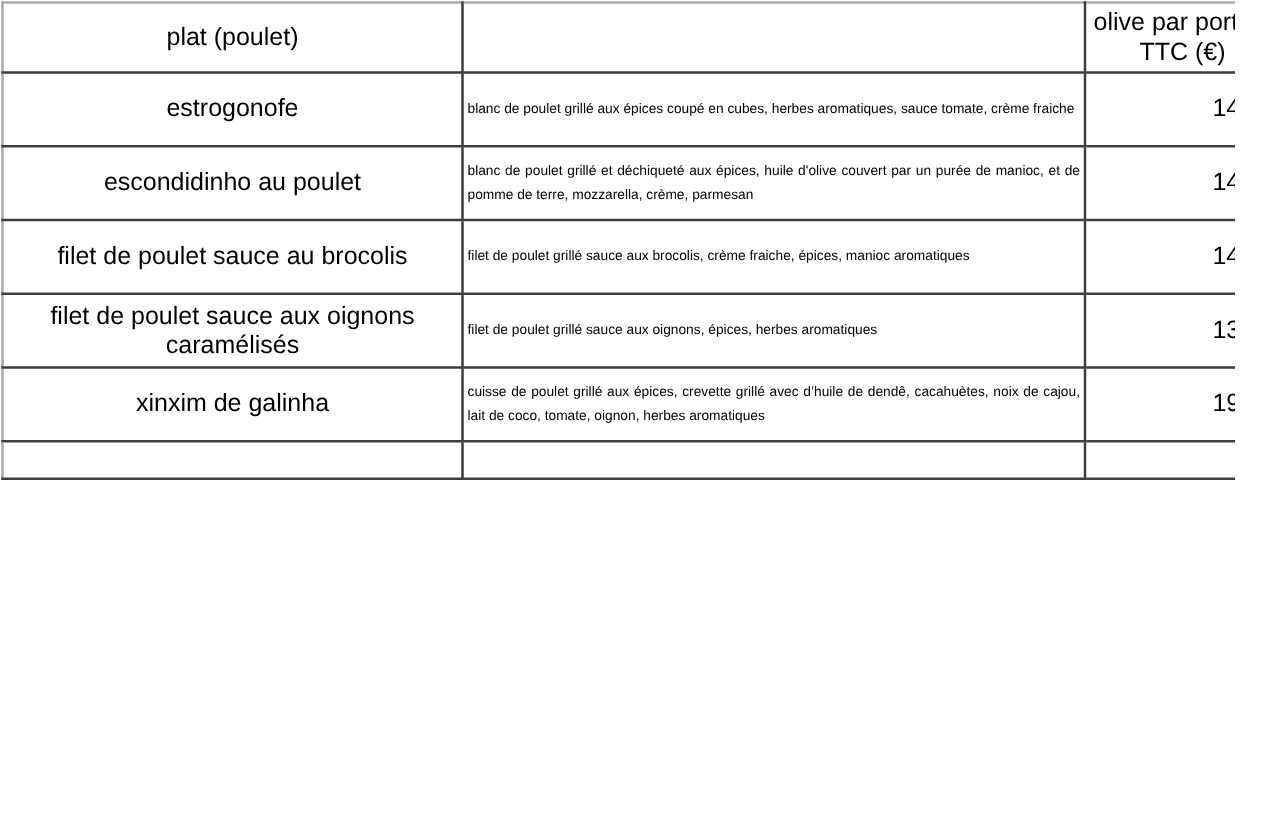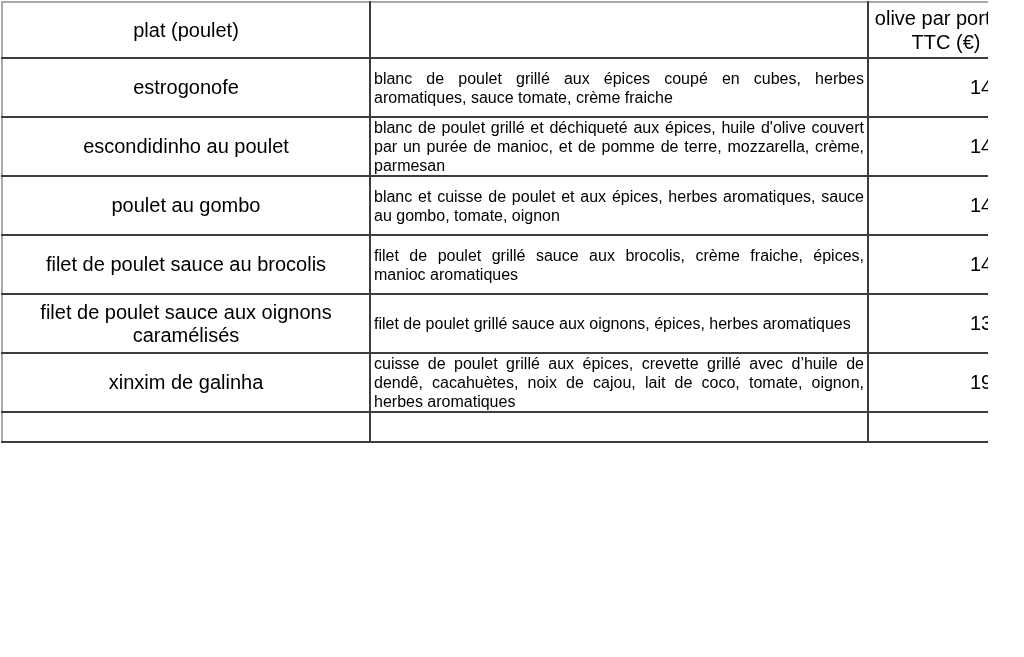--- a/index.html
+++ b/index.html
@@ -55,21 +55,21 @@
     line-height: 1.15;
     border-radius: 16px;
   }
   
   tbody tr:nth-child(7) td.name-cell {
     text-align: justify;
     padding: 0 2px;
   }
   td.desc-cell {
     text-align: justify;
-    font-size: 16px;
+    font-size: 11px;
     line-height: 19px;
     padding: 0 3px;
   }
   td.price-cell {
     text-align: right;
     font-size: 20px;
     padding: 1px 3px;
   }
 </style>
 </head>
@@ -94,25 +94,20 @@
     <td class="name-cell">estrogonofe</td>
     <td class="desc-cell">blanc de poulet grillé aux épices coupé en cubes, herbes aromatiques, sauce tomate, crème fraiche</td>
     <td class="price-cell">14,00</td>
   </tr>
         <tr>
     <td class="name-cell">escondidinho au poulet</td>
     <td class="desc-cell">blanc de poulet grillé et déchiqueté aux épices, huile d'olive couvert par un purée de manioc, et de pomme de terre, mozzarella, crème, parmesan</td>
     <td class="price-cell">14,90</td>
   </tr>
         <tr>
-    <td class="name-cell">poulet au gombo</td>
-    <td class="desc-cell">blanc et cuisse de poulet et aux épices, herbes aromatiques, sauce au gombo, tomate, oignon</td>
-    <td class="price-cell">14,90</td>
-  </tr>
-        <tr>
     <td class="name-cell">filet de poulet sauce au brocolis</td>
     <td class="desc-cell">filet de poulet grillé sauce aux brocolis, crème fraiche, épices, manioc aromatiques</td>
     <td class="price-cell">14,00</td>
   </tr>
         <tr>
     <td class="name-cell">filet de poulet sauce aux oignons caramélisés</td>
     <td class="desc-cell">filet de poulet grillé sauce aux oignons, épices, herbes aromatiques</td>
     <td class="price-cell">13,00</td>
   </tr>
         <tr>

